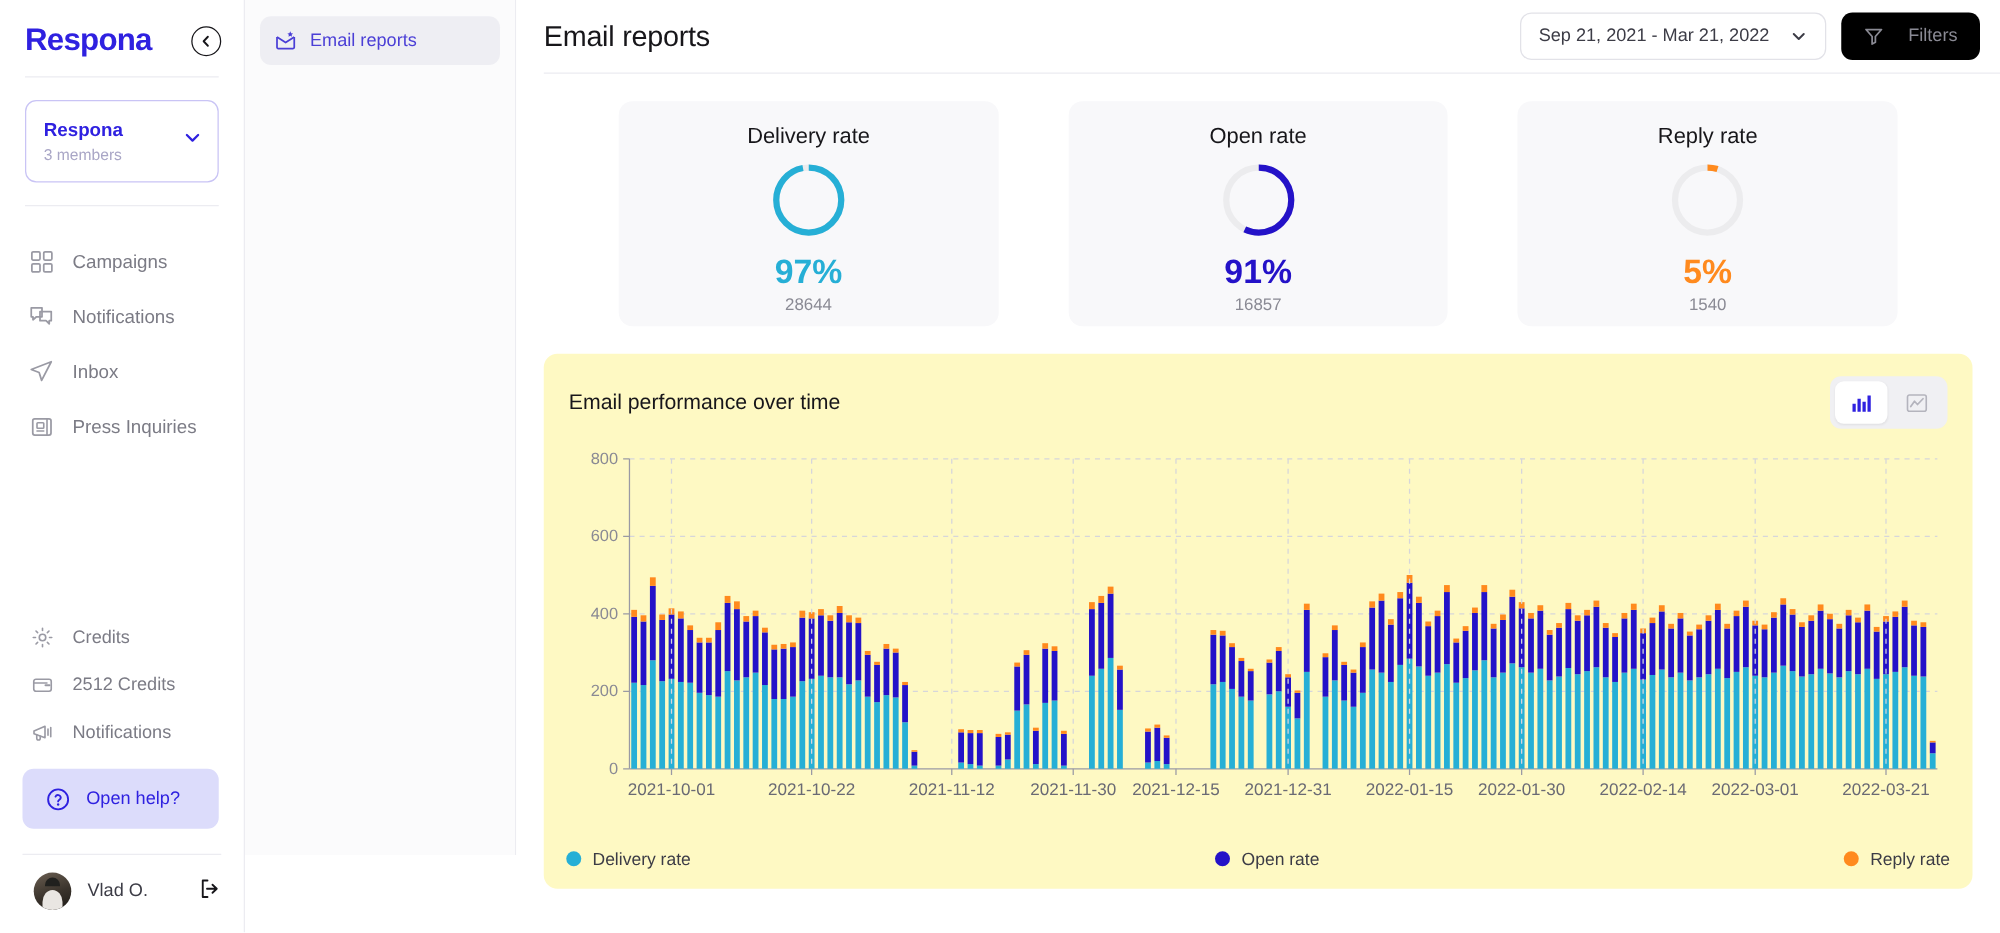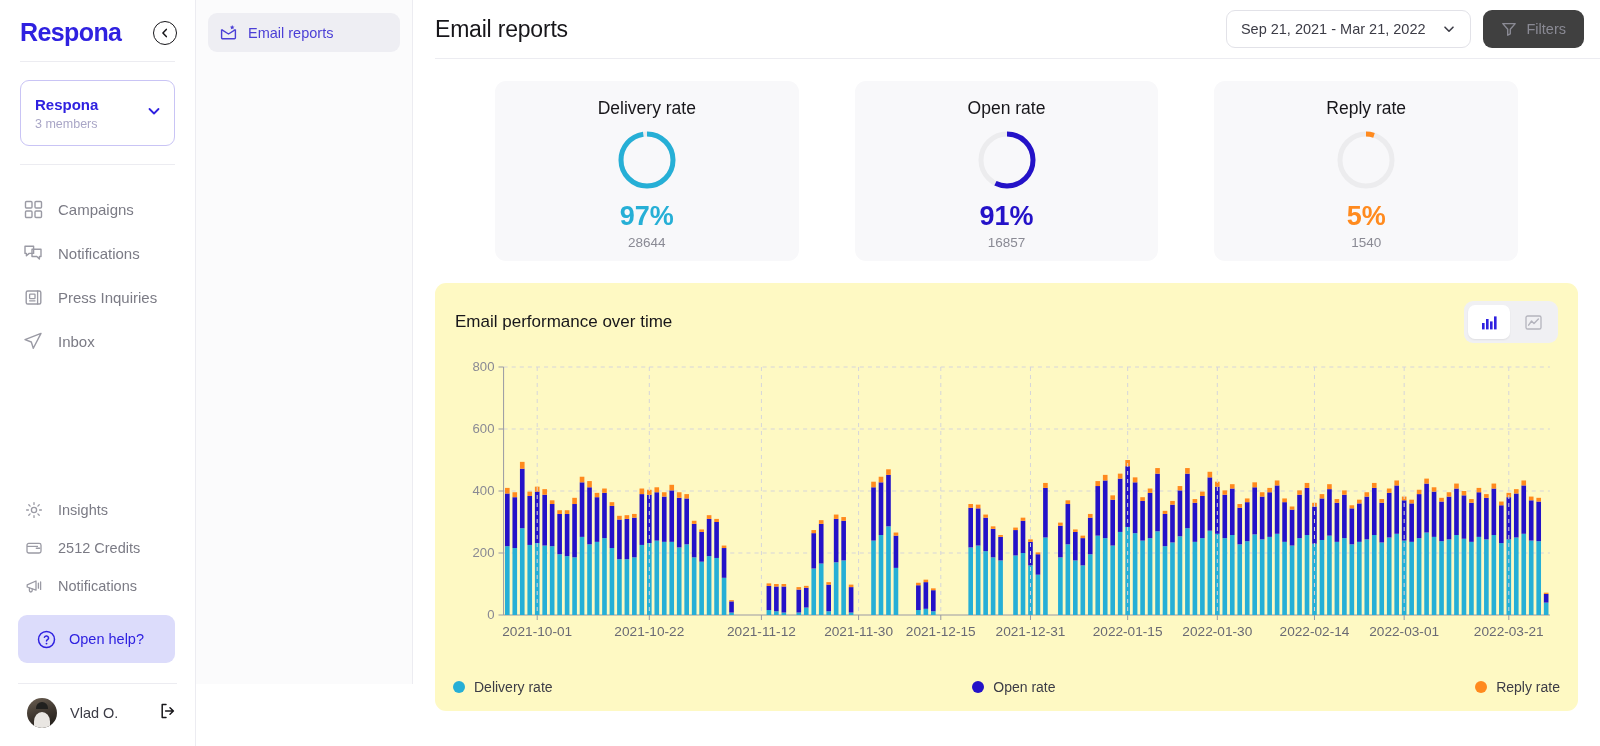--- a/index.html
+++ b/index.html
@@ -76,21 +76,21 @@
   
   .main { flex: 1; height: 746px; background: #ffffff; display: flex; flex-direction: column;
           min-width: 0; }
   .topbar { height: 58px; display: flex; align-items: center; padding: 0 16px 0 22px;
             flex: 0 0 58px; }
   .page-title { font-size: 23px; color: #17161a; font-weight: 400; letter-spacing: -0.2px; }
   .topbar-right { margin-left: auto; display: flex; align-items: center; gap: 12px; }
   .daterange { display: flex; align-items: center; gap: 16px; border: 1px solid #e2e2e8;
                border-radius: 9px; padding: 10px 14px; font-size: 14.5px; color: #3c3c46;
                cursor: pointer; }
-  .filters { display: flex; align-items: center; gap: 10px; background: #404040;
+  .filters { display: flex; align-items: center; gap: 20px; background: #000000;
              border-radius: 9px; padding: 11px 18px; font-size: 14.5px; color: #8a8a94;
              cursor: pointer; }
   .topdiv { height: 1px; background: #ececf1; margin: 0 0 0 22px; }
 
   .content { padding: 22px 22px 0 22px; flex: 1; min-height: 0; }
 
   .cards { display: flex; gap: 56px; padding: 0 60px; }
   .card { flex: 1; background: #f8f8fa; border-radius: 11px; height: 180px;
           display: flex; flex-direction: column; align-items: center; padding-top: 17px; }
   .card-title { font-size: 17.5px; color: #17161a; }
@@ -159,47 +159,47 @@
         <span class="nav-ico">
           <svg width="20" height="20" viewBox="0 0 20 20">
               <path d="M2 3.2h8.6v7.2H6.2L3.4 12.8v-2.4H2z" fill="none" stroke="currentColor" stroke-width="1.4" stroke-linejoin="round"></path>
               <path d="M9 6.2h9v7.3h-1.6v2.5l-2.6-2.5H9z" fill="none" stroke="currentColor" stroke-width="1.4" stroke-linejoin="round"></path>
             </svg>
         </span>
         <span>Notifications</span>
       </div>
       <div class="nav-item">
         <span class="nav-ico">
+          <svg width="20" height="20" viewBox="0 0 20 20">
+              <path d="M18 2.4 2 8.6l6.3 2.4 2 6.3z" fill="none" stroke="currentColor" stroke-width="1.4" stroke-linejoin="round"></path>
+            </svg>
+        </span>
+        <span>Inbox</span>
+      </div>
+      <div class="nav-item">
+        <span class="nav-ico">
           <svg width="19" height="19" viewBox="0 0 19 19">
               <rect x="2.2" y="3" width="14.6" height="13" rx="1.6" fill="none" stroke="currentColor" stroke-width="1.4"></rect>
               <rect x="5.6" y="6.2" width="5.4" height="4.4" rx=".6" fill="none" stroke="currentColor" stroke-width="1.3"></rect>
               <path d="M5.6 12.8h5.4M13.6 3v13" fill="none" stroke="currentColor" stroke-width="1.3" stroke-linecap="round"></path>
             </svg>
         </span>
         <span>Press Inquiries</span>
-      </div>
-      <div class="nav-item">
-        <span class="nav-ico">
-          <svg width="20" height="20" viewBox="0 0 20 20">
-              <path d="M18 2.4 2 8.6l6.3 2.4 2 6.3z" fill="none" stroke="currentColor" stroke-width="1.4" stroke-linejoin="round"></path>
-            </svg>
-        </span>
-        <span>Inbox</span>
       </div>
     </nav>
 
     <div class="nav-bottom">
       <div class="nav-sm">
         <span class="nav-ico">
           <svg width="18" height="18" viewBox="0 0 18 18">
               <circle cx="9" cy="9" r="2.6" fill="none" stroke="currentColor" stroke-width="1.3"></circle>
               <path d="M9 1.6v1.8M9 14.6v1.8M1.6 9h1.8M14.6 9h1.8M3.8 3.8l1.3 1.3M12.9 12.9l1.3 1.3M14.2 3.8l-1.3 1.3M5.1 12.9l-1.3 1.3" stroke="currentColor" stroke-width="1.3" stroke-linecap="round"></path>
             </svg>
         </span>
-        <span>Insights</span>
+        <span>Credits</span>
       </div>
       <div class="nav-sm credits">
         <span class="nav-ico">
           <svg width="18" height="18" viewBox="0 0 18 18">
               <rect x="2" y="4.4" width="14" height="9.6" rx="1.8" fill="none" stroke="currentColor" stroke-width="1.3"></rect>
               <path d="M11.4 9.2h3.2" stroke="currentColor" stroke-width="1.6" stroke-linecap="round"></path>
               <path d="M2 7.4h11" stroke="currentColor" stroke-width="1.2"></path>
             </svg>
         </span>
         <span>2512 Credits</span>

